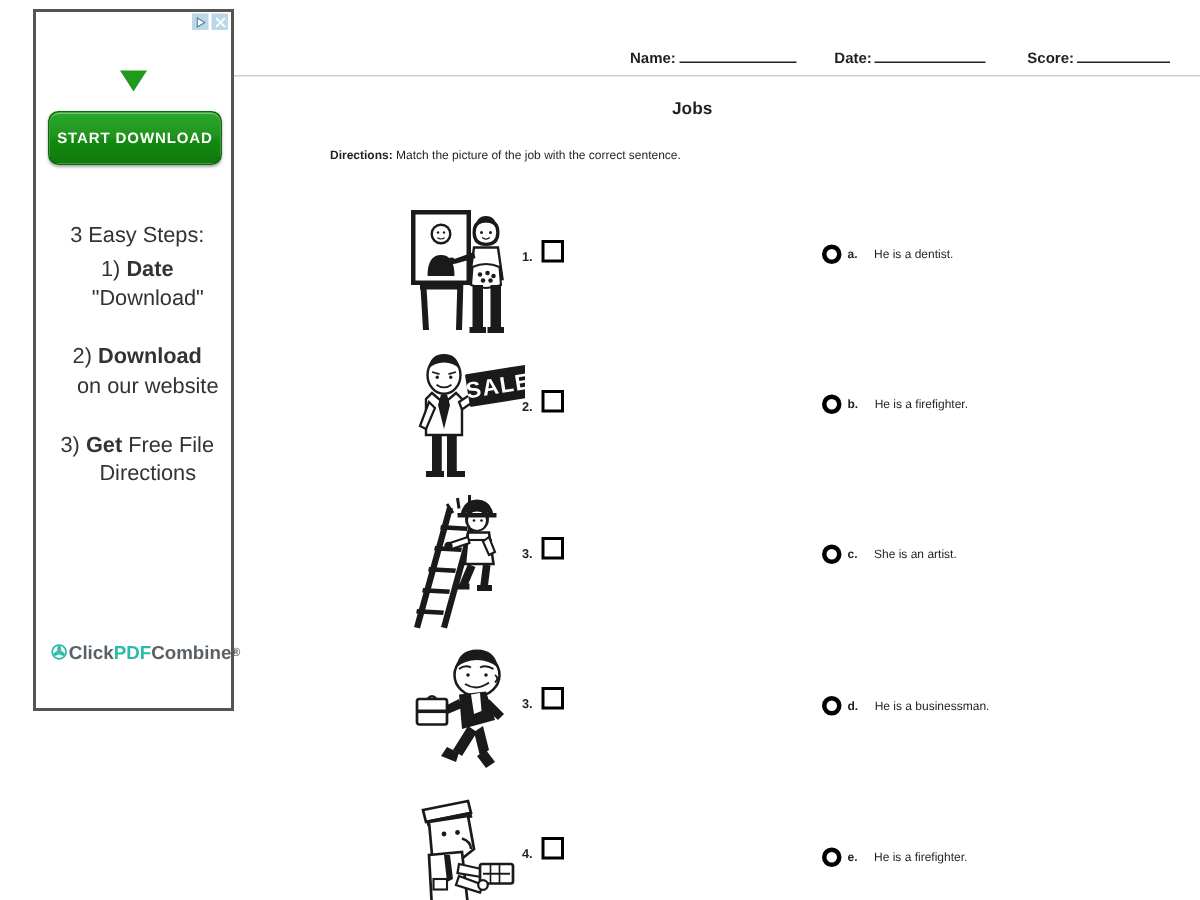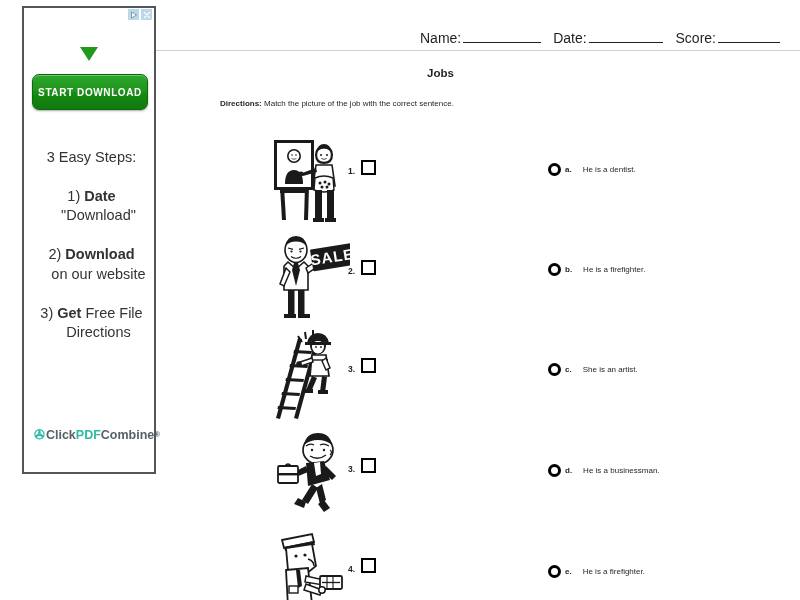--- a/index.html
+++ b/index.html
@@ -79,21 +79,21 @@
 
   #ad-steps {
     position: absolute;
     top: 140px;
     left: 11px;
     right: 6px;
     color: #333333;
     font-size: 14.5px;
     line-height: 1.32;
   }
-  #ad-steps .heading { margin-bottom: 20px; }
+  #ad-steps .heading { margin-bottom: 4px; }
   .step-row { margin-bottom: 20px; }
   .step-line1 { white-space: nowrap; }
   .step-line2 { padding-left: 14px; white-space: nowrap; }
   .step-num { }
   .step-strong { font-weight: bold; }
 
   #ad-logo {
     position: absolute;
     left: 10px;
     bottom: 30px;
@@ -120,22 +120,22 @@
     top: 0;
     width: 800px;
     height: 600px;
   }
   #header-fields {
     position: absolute;
     top: 30px;
     left: 420px;
     width: 360px;
     display: flex;
-    font-size: 14px;
-    font-weight: normal;
+    font-size: 10px;
+    font-weight: bold;
     color: #231f20;
     align-items: center;
   }
   .field-group { display: flex; align-items: baseline; }
   .field-label { white-space: nowrap; }
   .field-rule {
     display: inline-block;
     border-bottom: 1.6px solid #231f20;
     height: 11px;
     margin-left: 2px;
@@ -151,21 +151,21 @@
     top: 50px;
     left: 150px;
     width: 650px;
     height: 1px;
     background: #cfcfcf;
   }
 
   #worksheet-title {
     position: absolute;
     top: 67px;
-    left: 427px;
+    left: 448px;
     font-size: 11.5px;
     font-weight: bold;
     color: #231f20;
   }
 
   #directions {
     position: absolute;
     top: 99px;
     left: 220px;
     font-size: 8px;

